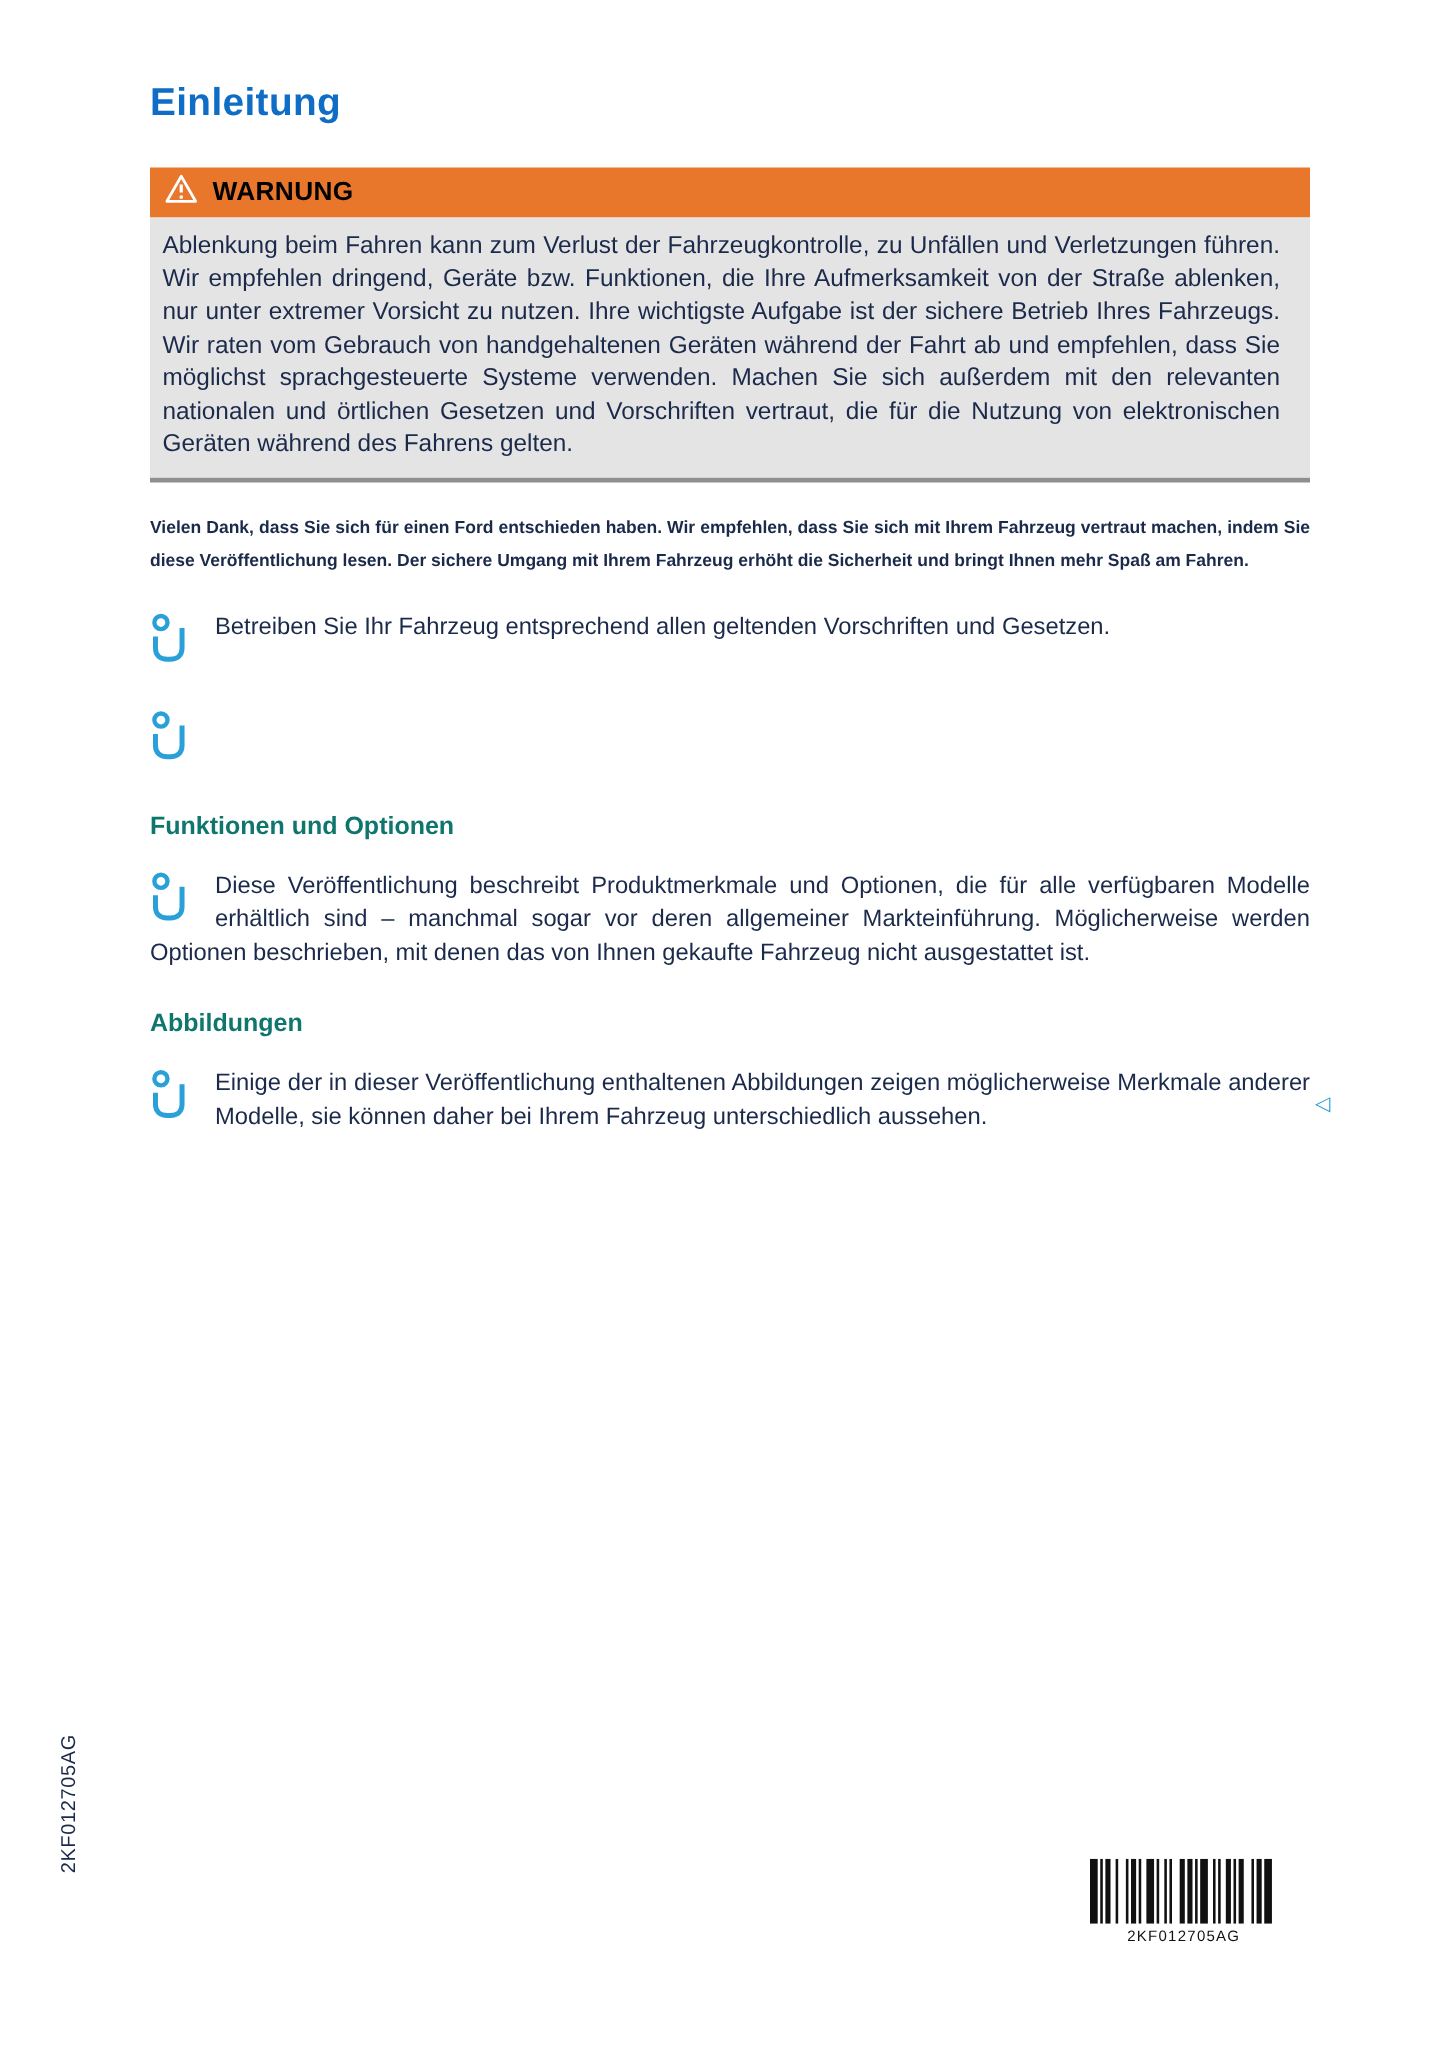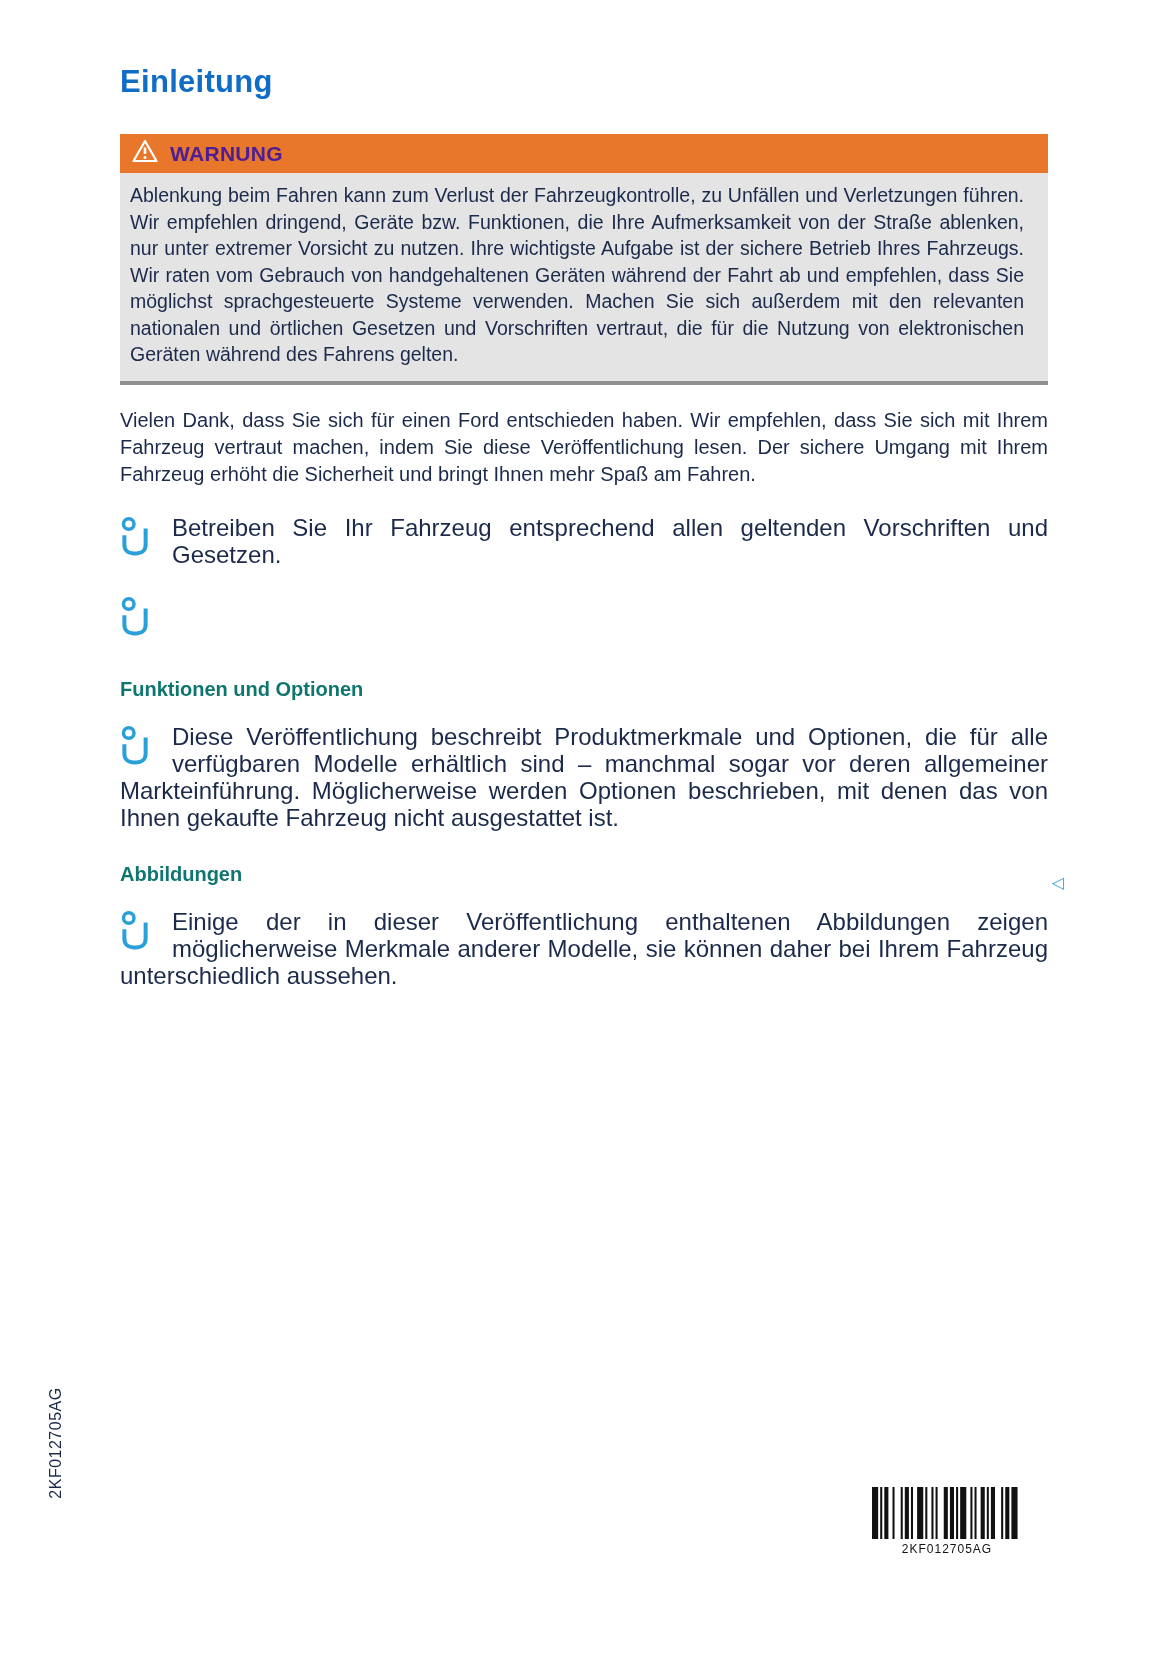--- a/index.html
+++ b/index.html
@@ -25,44 +25,45 @@
     font-weight:bold;
     margin:0 0 34px 0;
     letter-spacing:0.3px;
   }
   .warning-box {
     margin:0 0 22px 0;
     border-bottom:4px solid #8F8F8F;
   }
   .warning-header {
     background:#E8762B;
-    color:#4c1d95;
+    color:#000000;
     display:flex;
     align-items:center;
     gap:12px;
     padding:5px 12px;
     font-size:21px;
     font-weight:bold;
     letter-spacing:0.3px;
   }
   .warning-body {
     background:#E4E4E4;
     padding:9px 24px 13px 10px;
     font-size:19.5px;
     line-height:26.5px;
     text-align:justify;
   }
   .para {
-    font-size:20px;
+    font-size:14px;
     line-height:27px;
     text-align:justify;
     margin:16px 0 26px 0;
+    font-weight:bold;
   }
   .note {
-    font-size:24px;
+    font-size:19px;
     line-height:27px;
     text-align:justify;
     margin:12px 0 26px 0;
   }
   .note::after { content:""; display:block; clear:both; }
   .note-icon {
     float:left;
     width:30px;
     height:50px;
     margin:2px 22px 0 0;

